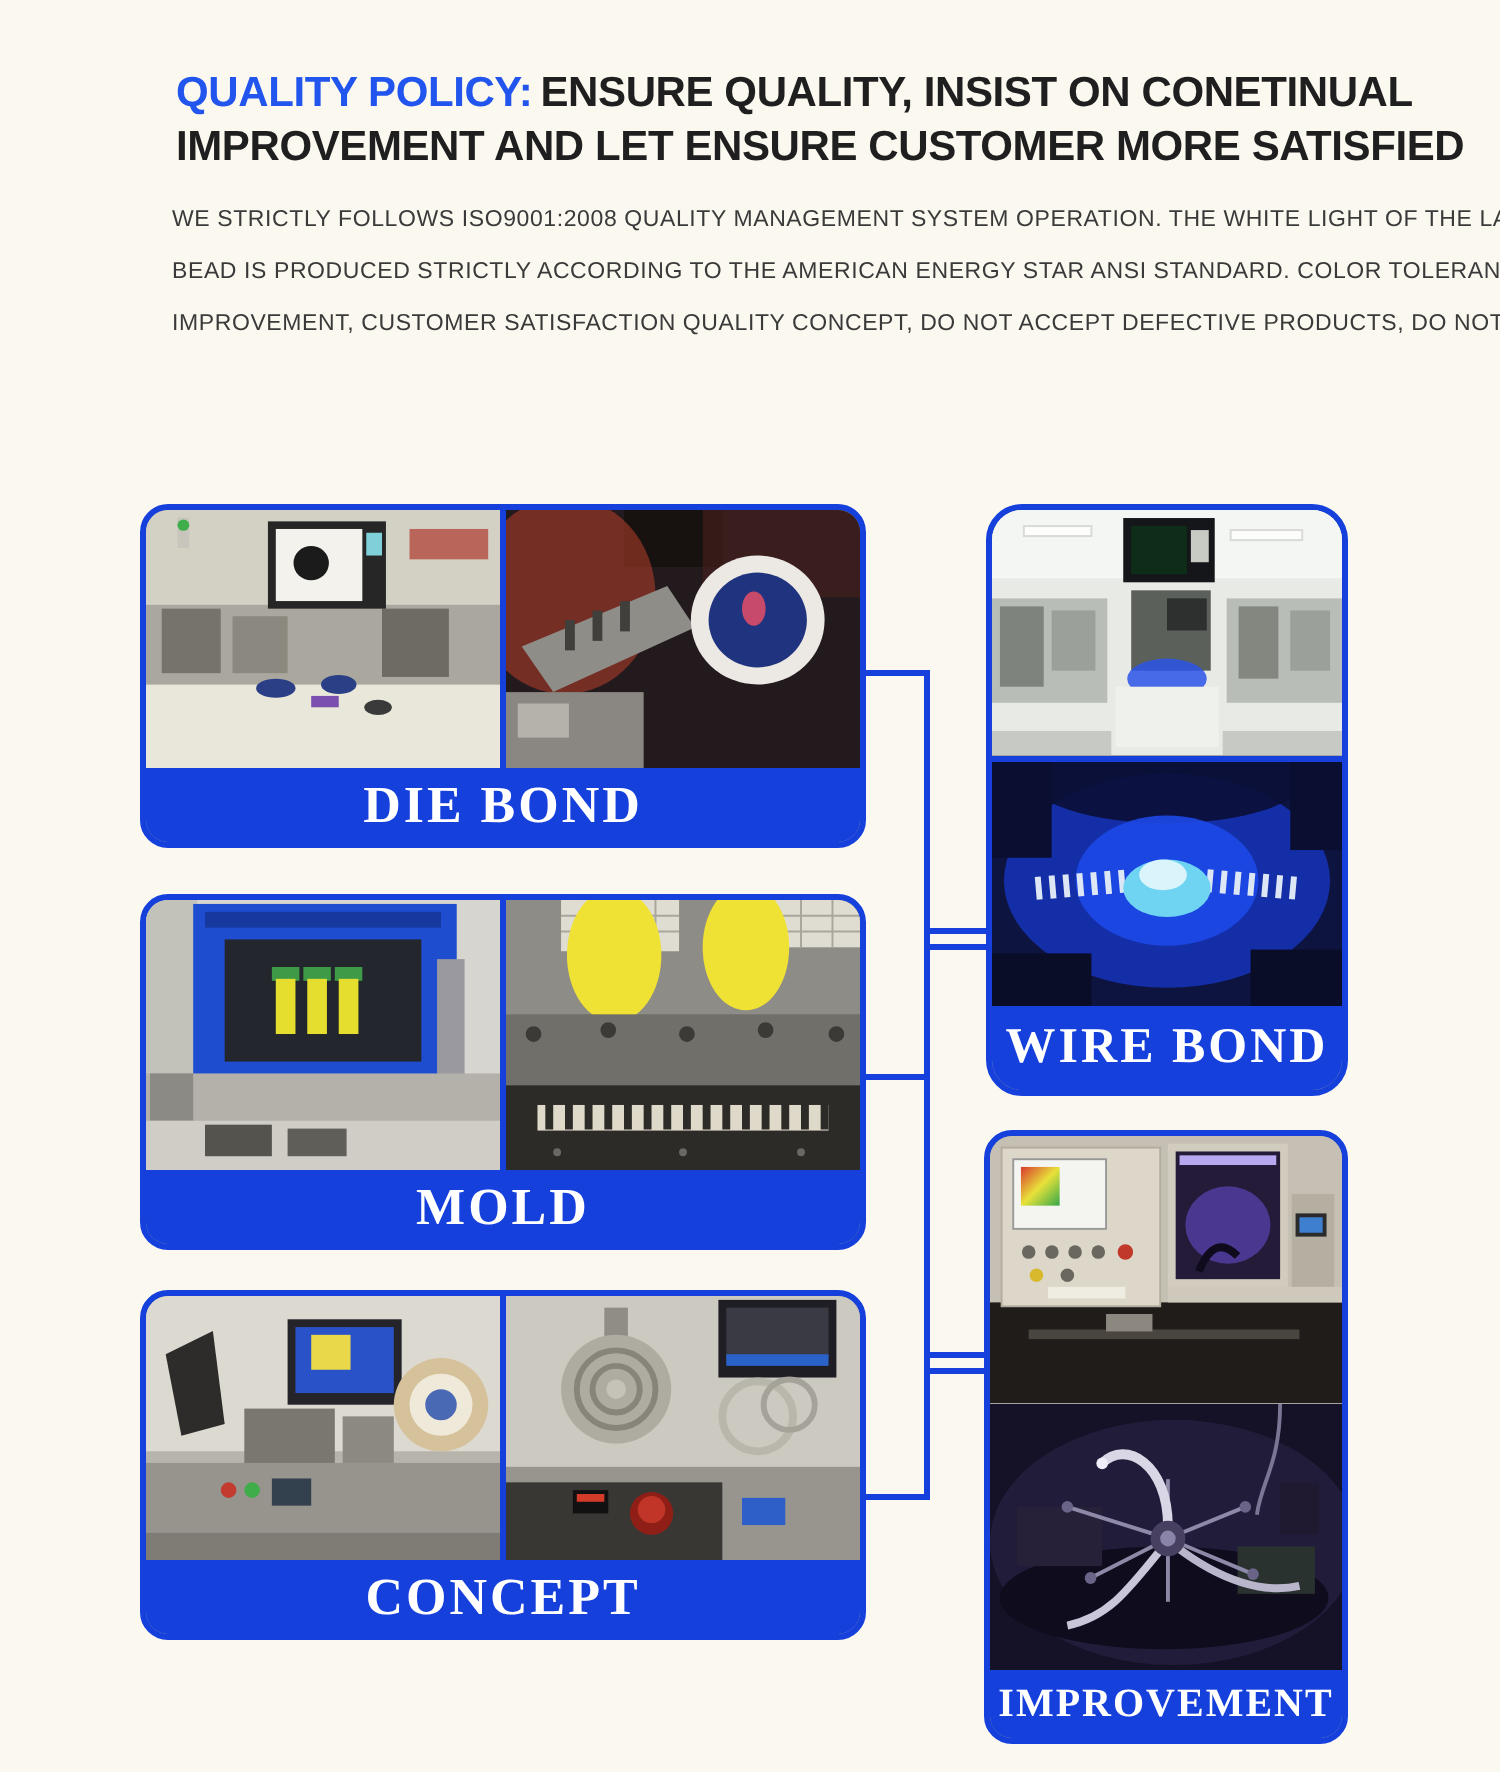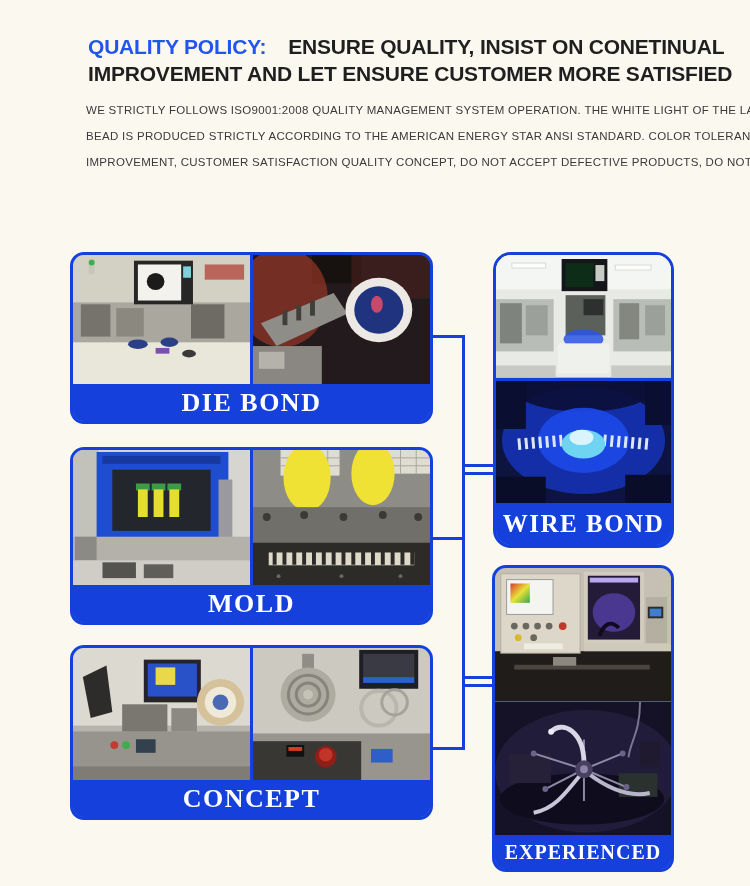--- a/index.html
+++ b/index.html
@@ -13,27 +13,27 @@
   *{margin:0;padding:0;box-sizing:border-box;}
   html,body{background:#fff;}
   .stage{
     position:relative;width:750px;height:886px;background:var(--bg);
     font-family:"Liberation Sans",sans-serif;overflow:hidden;
   }
   
   .hdr{position:absolute;left:88px;top:33px;width:600px;}
   .hdr h1{font-size:21px;line-height:27px;font-weight:bold;color:var(--title-text);letter-spacing:-0.2px;white-space:nowrap;}
   .hdr .hl{color:var(--heading-blue);}
-  .hdr .after-colon{margin-left:22px;}
+  .hdr .after-colon{margin-left:4px;}
   .intro{position:absolute;left:86px;top:97px;width:620px;}
   .intro span{display:block;white-space:nowrap;font-size:11.5px;line-height:26px;letter-spacing:0.3px;color:var(--body-text);}
   
   .card{
     position:absolute;border:3px solid var(--accent);border-radius:14px;
-    overflow:hidden;background:#3b82f6;display:flex;flex-direction:column;
+    overflow:hidden;background:#a3a3a3;display:flex;flex-direction:column;
   }
   .card .photos{flex:1;display:flex;min-height:0;}
   .card .photos.h{flex-direction:row;}
   .card .photos.v{flex-direction:column;}
   .card .divider{background:var(--accent);flex:0 0 3px;}
   .card .photo{flex:1;min-width:0;min-height:0;}
   .card .photo svg{width:100%;height:100%;display:block;}
   .card .label{
     background:var(--accent);color:var(--label-text);
     font-family:"Liberation Serif",serif;font-weight:bold;text-align:center;
@@ -333,16 +333,16 @@
           <circle cx="92" cy="68" r="9" fill="#474060"></circle>
           <circle cx="92" cy="68" r="4" fill="#8a84a8"></circle>
           <circle cx="58" cy="30" r="3" fill="#efeef8"></circle>
           <circle cx="40" cy="52" r="3" fill="#6a6488"></circle>
             <circle cx="132" cy="52" r="3" fill="#6a6488"></circle>
           <circle cx="136" cy="86" r="3" fill="#6a6488"></circle>
             <circle cx="52" cy="88" r="3" fill="#6a6488"></circle>
         </svg>
       </div>
     </div>
-    <div class="label">EXPERIENCED</div>
+    <div class="label">IMPROVEMENT</div>
   </div>
 
 </div>
 
 </body></html>

